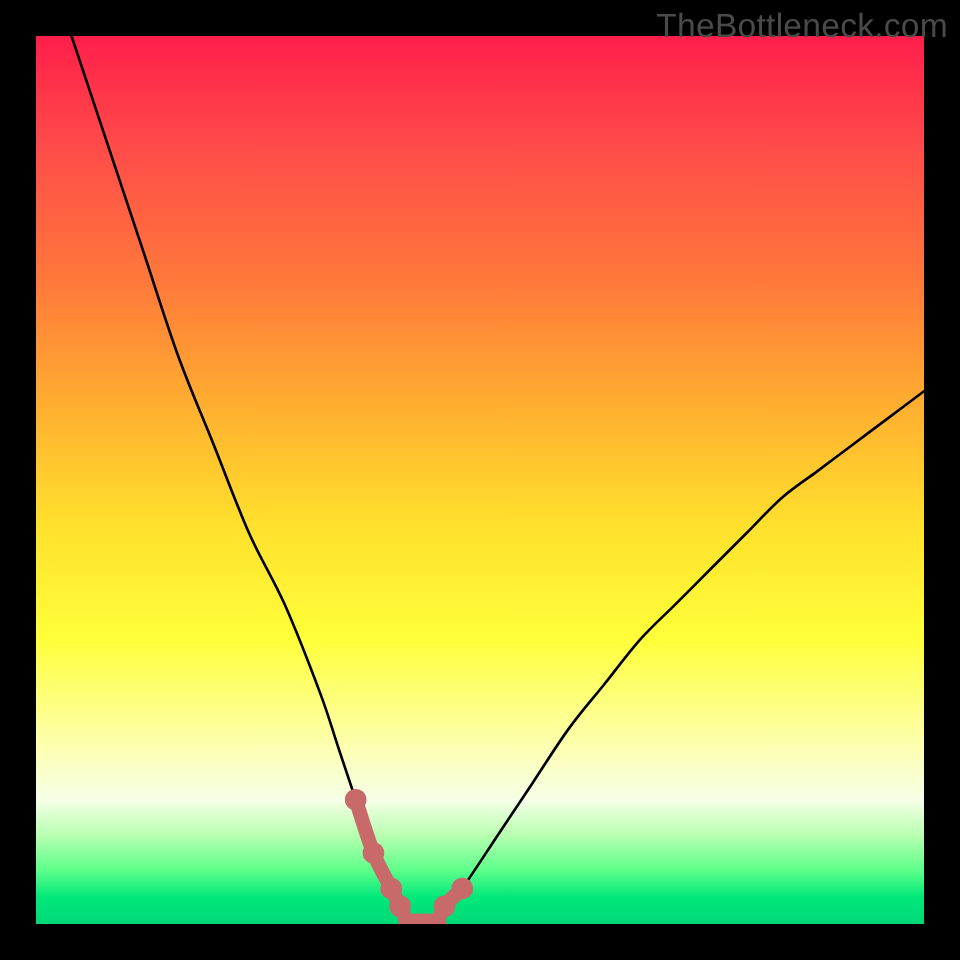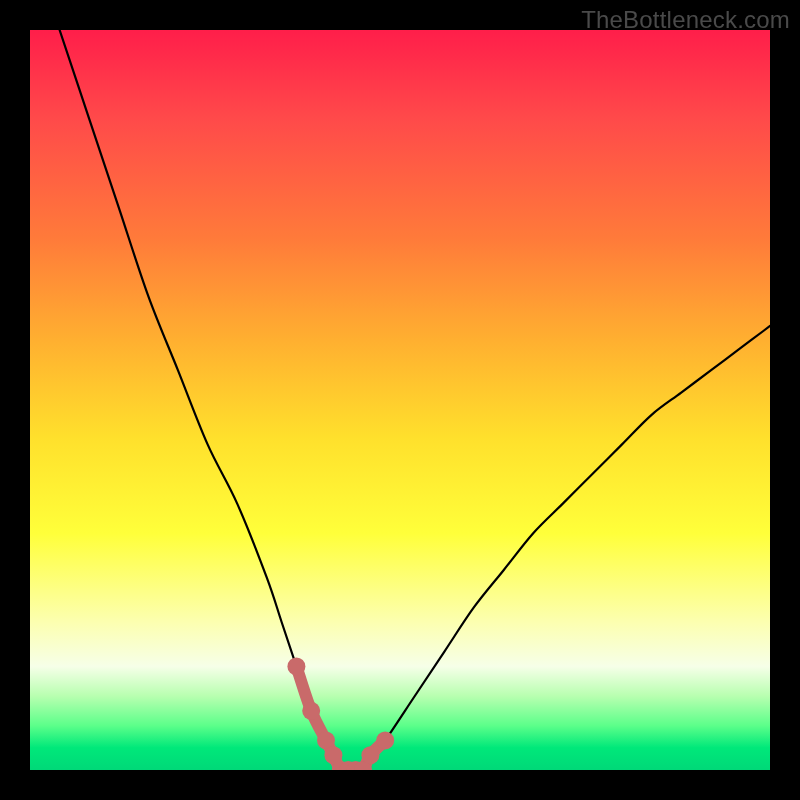--- a/index.html
+++ b/index.html
@@ -37,21 +37,21 @@
       #5cff8a 94%,
       #00e87a 97%,
       #00d878 100%
     );
   }
   .watermark {
     position: absolute;
     top: 6px;
     right: 10px;
     color: #4a4a4a;
-    font-size: 24px;
+    font-size: 28px;
     font-weight: 500;
     letter-spacing: 0.2px;
     z-index: 5;
   }
 </style>
 </head>
 <body>
 <div class="frame">
 
   <div class="watermark">TheBottleneck.com</div>

